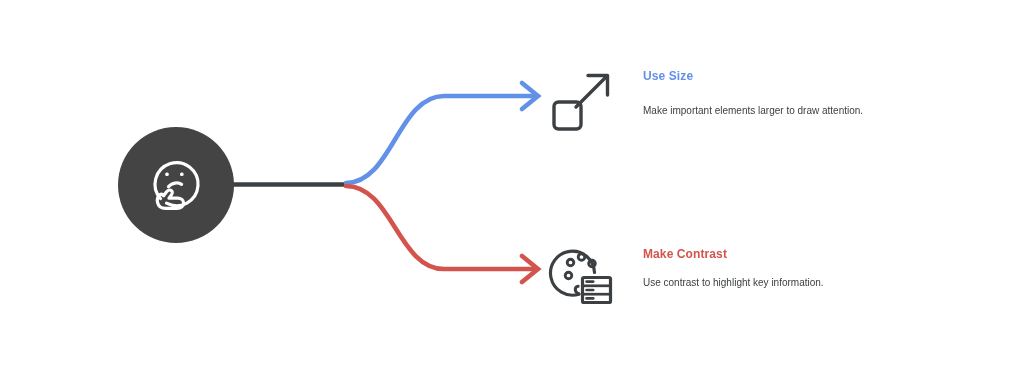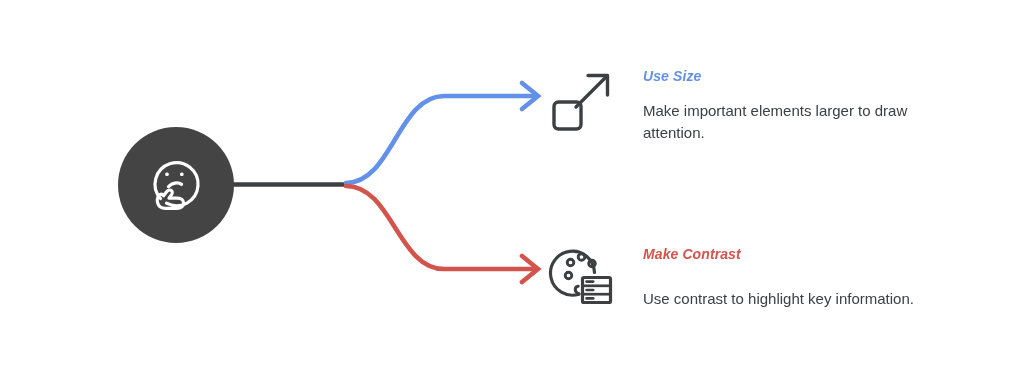--- a/index.html
+++ b/index.html
@@ -64,37 +64,36 @@
     position: relative;
   }
   .branch-icon svg { display: block; }
 
   .branch-text {
     flex: 0 0 auto;
     width: 330px;
     padding-left: 23px;
   }
   .branch-heading {
-    font-size: 14px;
+    font-size: 12px;
     font-weight: bold;
     line-height: 20px;
     margin: 8px 0 0 0;
     letter-spacing: 0.1px;
-    font-style: italic;
   }
   .heading-blue { color: #6390e8; }
   .heading-red  { color: #d2544c; }
 
   .branch-body {
-    font-size: 15px;
+    font-size: 10px;
     line-height: 22px;
     color: #3c4043;
     margin: 14px 0 0 0;
   }
-  .branch-contrast .branch-body { margin-top: 24px; }
+  .branch-contrast .branch-body { margin-top: 8px; }
 </style>
 </head>
 <body>
 
 <div id="canvas">
 
   <svg id="connectors" viewBox="0 0 1024 392" width="1024" height="392" aria-hidden="true">
 
     <path d="M 233 184.5 L 349 184.5" fill="none" stroke="#3c4043" stroke-width="4.6" stroke-linecap="butt"></path>
 

